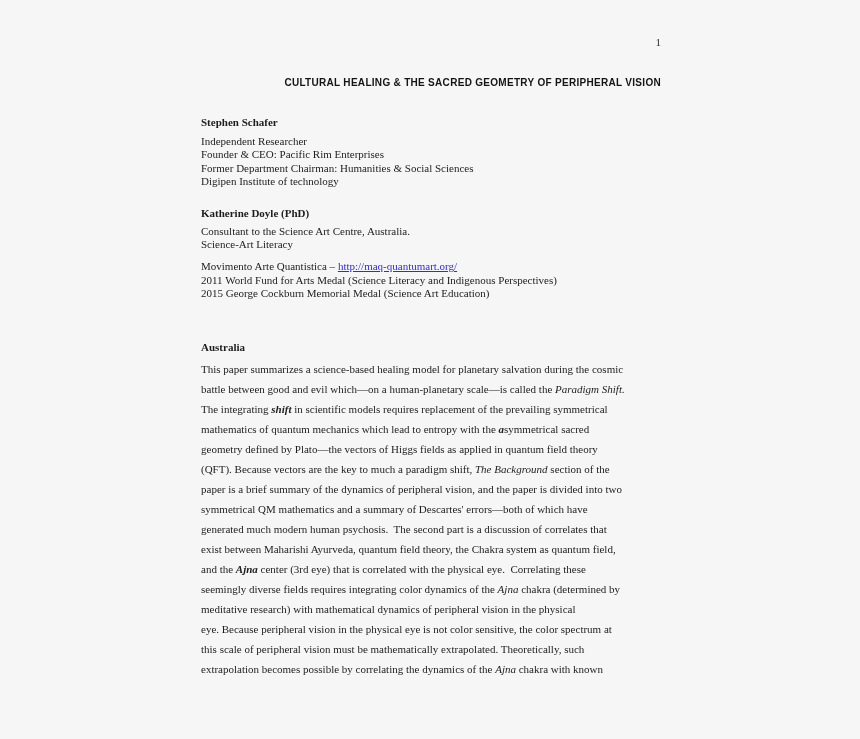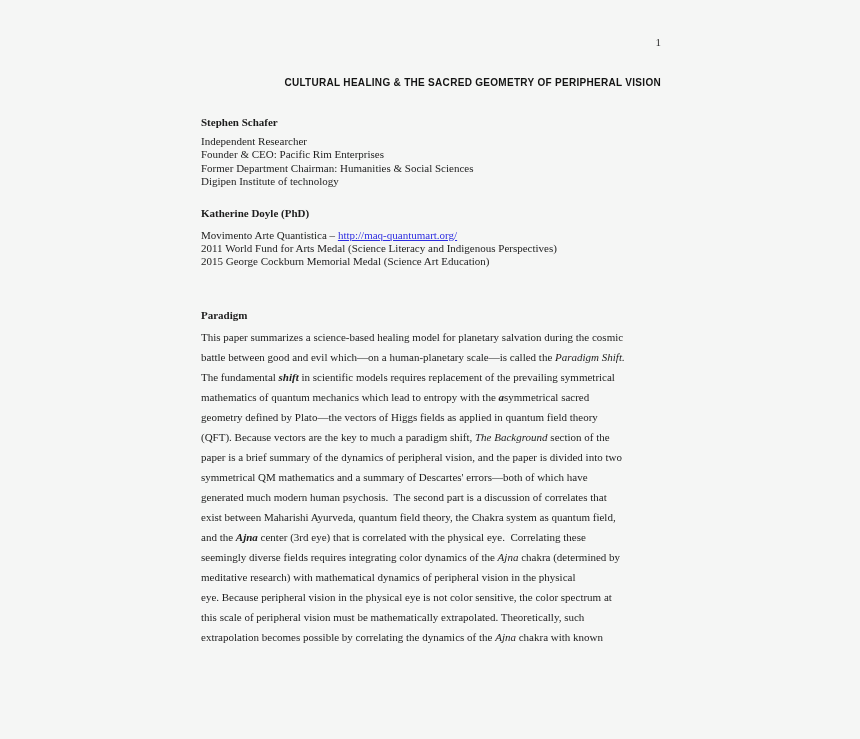--- a/index.html
+++ b/index.html
@@ -84,33 +84,37 @@
 
     <div class="author-lines">
         <div class="doc-line"><span>Independent Researcher</span></div>
         <div class="doc-line"><span>Founder &amp; CEO: Pacific Rim Enterprises</span></div>
         <div class="doc-line"><span>Former Department Chairman: Humanities &amp; Social Sciences</span></div>
         <div class="doc-line"><span>Digipen Institute of technology</span></div>
       </div>
 
     <div class="author-name second">Katherine Doyle (PhD)</div>
 
+    <div class="author-lines second">
+        <div class="doc-line"><span>Consultant to the Science Art Centre, Australia.</span></div>
+        <div class="doc-line"><span>Science-Art Literacy</span></div>
+      </div>
 
     <div class="credential-lines">
         <div class="doc-line"><span>Movimento Arte Quantistica – </span><span class="link">http://maq-quantumart.org/</span></div>
         <div class="doc-line"><span>2011 World Fund for Arts Medal (Science Literacy and Indigenous Perspectives)</span></div>
         <div class="doc-line"><span>2015 George Cockburn Memorial Medal (Science Art Education)</span></div>
       </div>
 
-    <div class="abstract-heading">Paradigm</div>
+    <div class="abstract-heading">Australia</div>
 
     <div class="abstract-lines">
         <div class="abstract-line"><span>This paper summarizes a science-based healing model for planetary salvation during the cosmic</span></div>
         <div class="abstract-line"><span>battle between good and evil which—on a human-planetary scale—is called the </span><span class="i">Paradigm Shift.</span></div>
-        <div class="abstract-line"><span>The fundamental </span><span class="bi">shift</span><span> in scientific models requires replacement of the prevailing symmetrical</span></div>
+        <div class="abstract-line"><span>The integrating </span><span class="bi">shift</span><span> in scientific models requires replacement of the prevailing symmetrical</span></div>
         <div class="abstract-line"><span>mathematics of quantum mechanics which lead to entropy with the </span><span class="bi">a</span><span>symmetrical sacred</span></div>
         <div class="abstract-line"><span>geometry defined by Plato—the vectors of Higgs fields as applied in quantum field theory</span></div>
         <div class="abstract-line"><span>(QFT). Because vectors are the key to much a paradigm shift, </span><span class="i">The Background</span><span> section of the</span></div>
         <div class="abstract-line"><span>paper is a brief summary of the dynamics of peripheral vision, and the paper is divided into two</span></div>
         <div class="abstract-line"><span>symmetrical QM mathematics and a summary of Descartes' errors—both of which have</span></div>
         <div class="abstract-line"><span>generated much modern human psychosis.  The second part is a discussion of correlates that</span></div>
         <div class="abstract-line"><span>exist between Maharishi Ayurveda, quantum field theory, the Chakra system as quantum field,</span></div>
         <div class="abstract-line"><span>and the </span><span class="bi">Ajna</span><span> center (3rd eye) that is correlated with the physical eye.  Correlating these</span></div>
         <div class="abstract-line"><span>seemingly diverse fields requires integrating color dynamics of the </span><span class="i">Ajna</span><span> chakra (determined by</span></div>
         <div class="abstract-line"><span>meditative research) with mathematical dynamics of peripheral vision in the physical</span></div>

